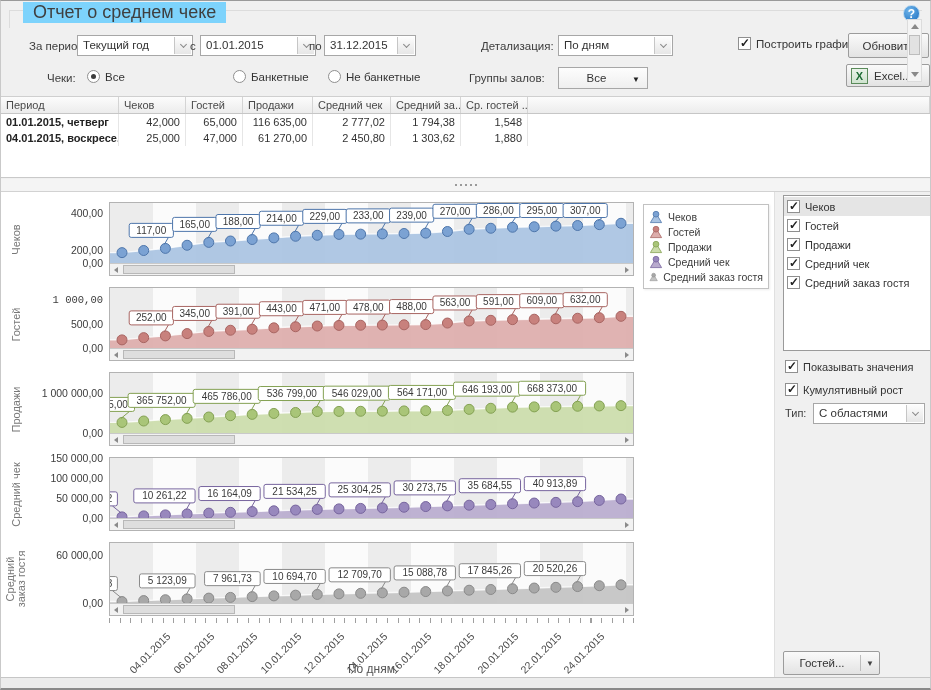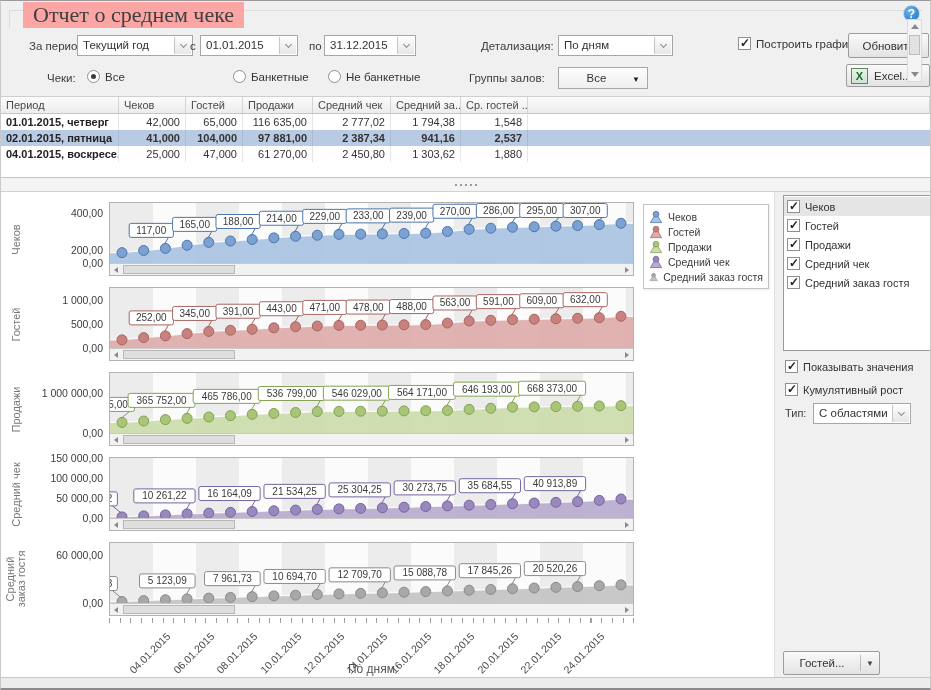--- a/index.html
+++ b/index.html
@@ -6,22 +6,22 @@
   html,body { background:#d8d8d8; }
   .page {
     position:relative; width:931px; height:690px; overflow:hidden;
     background:#f0f0f0; font-family:"Liberation Sans",sans-serif; color:#333;
     border-top:1px solid #9a9a9a; border-bottom:2px solid #8a8a8a;
     border-left:1px solid #c9c9c9; border-right:1px solid #c9c9c9;
   }
   
   .hline { position:absolute; top:9px; left:8px; right:8px; height:1px; background:#dcdcdc; }
   .vline { position:absolute; top:9px; left:8px; width:1px; height:18px; background:#dcdcdc; }
-  .title { position:absolute; top:1px; left:22px; background:#fca5a5; padding:0 10px;
-           font-size:22px; color:#3f3f3f;font-family:Liberation Serif, serif; }
+  .title { position:absolute; top:1px; left:22px; background:#7dd3fc; padding:0 10px;
+           font-size:18px; color:#3f3f3f; }
   .help { position:absolute; top:4px; right:10px; width:17px; height:17px; border-radius:50%;
           background:radial-gradient(circle at 35% 30%, #6db4ea, #1e6fc0); color:#fff;
           font-size:12px; font-weight:bold; text-align:center; line-height:17px;
           border:1px solid #b9d7ef; cursor:pointer; }
   .flabel { position:absolute; font-size:11.5px; color:#3c3c3c; }
   .combo { position:absolute; height:21px; background:#fff; border:1px solid #a7a7a7; font-size:11.5px; }
   .combo .ctext { position:absolute; left:5px; top:3px; right:20px; white-space:nowrap; overflow:hidden; }
   .combo .cbtn { position:absolute; right:1px; top:1px; bottom:1px; width:17px;
                  background:linear-gradient(#fdfdfd,#e6e6e6); border-left:1px solid #c6c6c6;
                  display:flex; align-items:center; justify-content:center; cursor:pointer; }
@@ -110,21 +110,21 @@
   <div class="help">?</div>
 
   <div class="flabel" style="left:28px;top:39px">За период</div>
   <div class="combo" style="left:76px;top:34px;width:116px">
     <span class="ctext">Текущий год</span>
     <span class="cbtn">
         <i class="chev"></i>
       </span>
   </div>
   <div class="flabel" style="left:189px;top:39px">с</div>
-  <div class="combo" style="left:199px;top:34px;width:98px">
+  <div class="combo" style="left:199px;top:34px;width:116px">
     <span class="ctext">01.01.2015</span>
     <span class="cbtn">
         <i class="chev"></i>
       </span>
   </div>
   <div class="flabel" style="left:308px;top:39px">по</div>
   <div class="combo" style="left:323px;top:34px;width:92px">
     <span class="ctext">31.12.2015</span>
     <span class="cbtn">
         <i class="chev"></i>
@@ -178,30 +178,20 @@
         <div class="tc cfill"></div>
       </div>
       <div class="trow">
         <div class="tc c0 per">01.01.2015, четверг</div>
         <div class="tc c1 num">42,000</div>
         <div class="tc c2 num">65,000</div>
         <div class="tc c3 num">116 635,00</div>
         <div class="tc c4 num">2 777,02</div>
         <div class="tc c5 num">1 794,38</div>
         <div class="tc c6 num">1,548</div>
-        <div class="tc cfill"></div>
-      </div>
-      <div class="trow sel">
-        <div class="tc c0 per">02.01.2015, пятница</div>
-        <div class="tc c1 num">41,000</div>
-        <div class="tc c2 num">104,000</div>
-        <div class="tc c3 num">97 881,00</div>
-        <div class="tc c4 num">2 387,34</div>
-        <div class="tc c5 num">941,16</div>
-        <div class="tc c6 num">2,537</div>
         <div class="tc cfill"></div>
       </div>
       <div class="trow">
         <div class="tc c0 per">04.01.2015, воскресе...</div>
         <div class="tc c1 num">25,000</div>
         <div class="tc c2 num">47,000</div>
         <div class="tc c3 num">61 270,00</div>
         <div class="tc c4 num">2 450,80</div>
         <div class="tc c5 num">1 303,62</div>
         <div class="tc c6 num">1,880</div>
@@ -310,21 +300,21 @@
             </div>
           </div>
         </div>
         <div class="crow" style="top: 95px;">
           <div class="ylab">
             <span>Гостей</span>
           </div>
           <div class="gut">
             <span style="top: 55px;">0,00</span>
             <span style="top: 31px;">500,00</span>
-            <span style="top: 7px;">1 000,00</span>
+            <span style="top: 7px; font-family: Liberation Mono, monospace;">1 000,00</span>
           </div>
           <div class="plot">
             <svg width="523" height="60">
               <path d="M0 51.888000000000005 L12.0 51.9 L33.7 49.6 L55.4 47.9 L77.1 45.6 L98.8 43.4 L120.5 42.2 L142.2 41.2 L163.9 39.8 L185.6 38.7 L207.3 38.0 L229.0 37.4 L250.7 37.2 L272.3 37.1 L294.0 36.8 L315.7 36.6 L337.4 35.0 L359.1 33.0 L380.8 32.3 L402.5 31.6 L424.2 31.2 L445.9 30.8 L467.6 30.2 L489.3 29.7 L511.0 28.3 L523 28.3 L523 60 L0 60 Z" fill="#ddadab" fill-opacity="0.92"></path>
               <path d="M0 51.888000000000005 L12.0 51.9 L33.7 49.6 L55.4 47.9 L77.1 45.6 L98.8 43.4 L120.5 42.2 L142.2 41.2 L163.9 39.8 L185.6 38.7 L207.3 38.0 L229.0 37.4 L250.7 37.2 L272.3 37.1 L294.0 36.8 L315.7 36.6 L337.4 35.0 L359.1 33.0 L380.8 32.3 L402.5 31.6 L424.2 31.2 L445.9 30.8 L467.6 30.2 L489.3 29.7 L511.0 28.3 L523 28.3" fill="none" stroke="#ffffff" stroke-opacity="0.8" stroke-width="1.4"></path>
               <circle cx="12" cy="51.888000000000005" r="5" fill="#c8817d" stroke="#a86562" stroke-width="1"></circle>
               <circle cx="33.69565217391305" cy="49.632" r="5" fill="#c8817d" stroke="#a86562" stroke-width="1"></circle>
               <circle cx="55.391304347826086" cy="47.903999999999996" r="5" fill="#c8817d" stroke="#a86562" stroke-width="1"></circle>
               <circle cx="77.08695652173913" cy="45.6" r="5" fill="#c8817d" stroke="#a86562" stroke-width="1"></circle>
               <circle cx="98.78260869565217" cy="43.44" r="5" fill="#c8817d" stroke="#a86562" stroke-width="1"></circle>
@@ -690,21 +680,21 @@
       </div>
     <label class="check" style="left:10px;top:168px">
       <span class="box checked"></span>
       <span>Показывать значения</span>
     </label>
     <label class="check" style="left:10px;top:191px">
       <span class="box checked"></span>
       <span>Кумулятивный рост</span>
     </label>
     <div class="flabel" style="left:10px;top:215px">Тип:</div>
-    <div class="combo" style="left:38px;top:211px;width:98px">
+    <div class="combo" style="left:38px;top:211px;width:112px">
       <span class="ctext">С областями</span>
       <span class="cbtn">
           <i class="chev"></i>
         </span>
     </div>
     <button class="btn printbtn">
       <span class="plab">Гостей...</span>
       <span class="pdiv"></span>
       <span class="parr">▼</span>
     </button>

